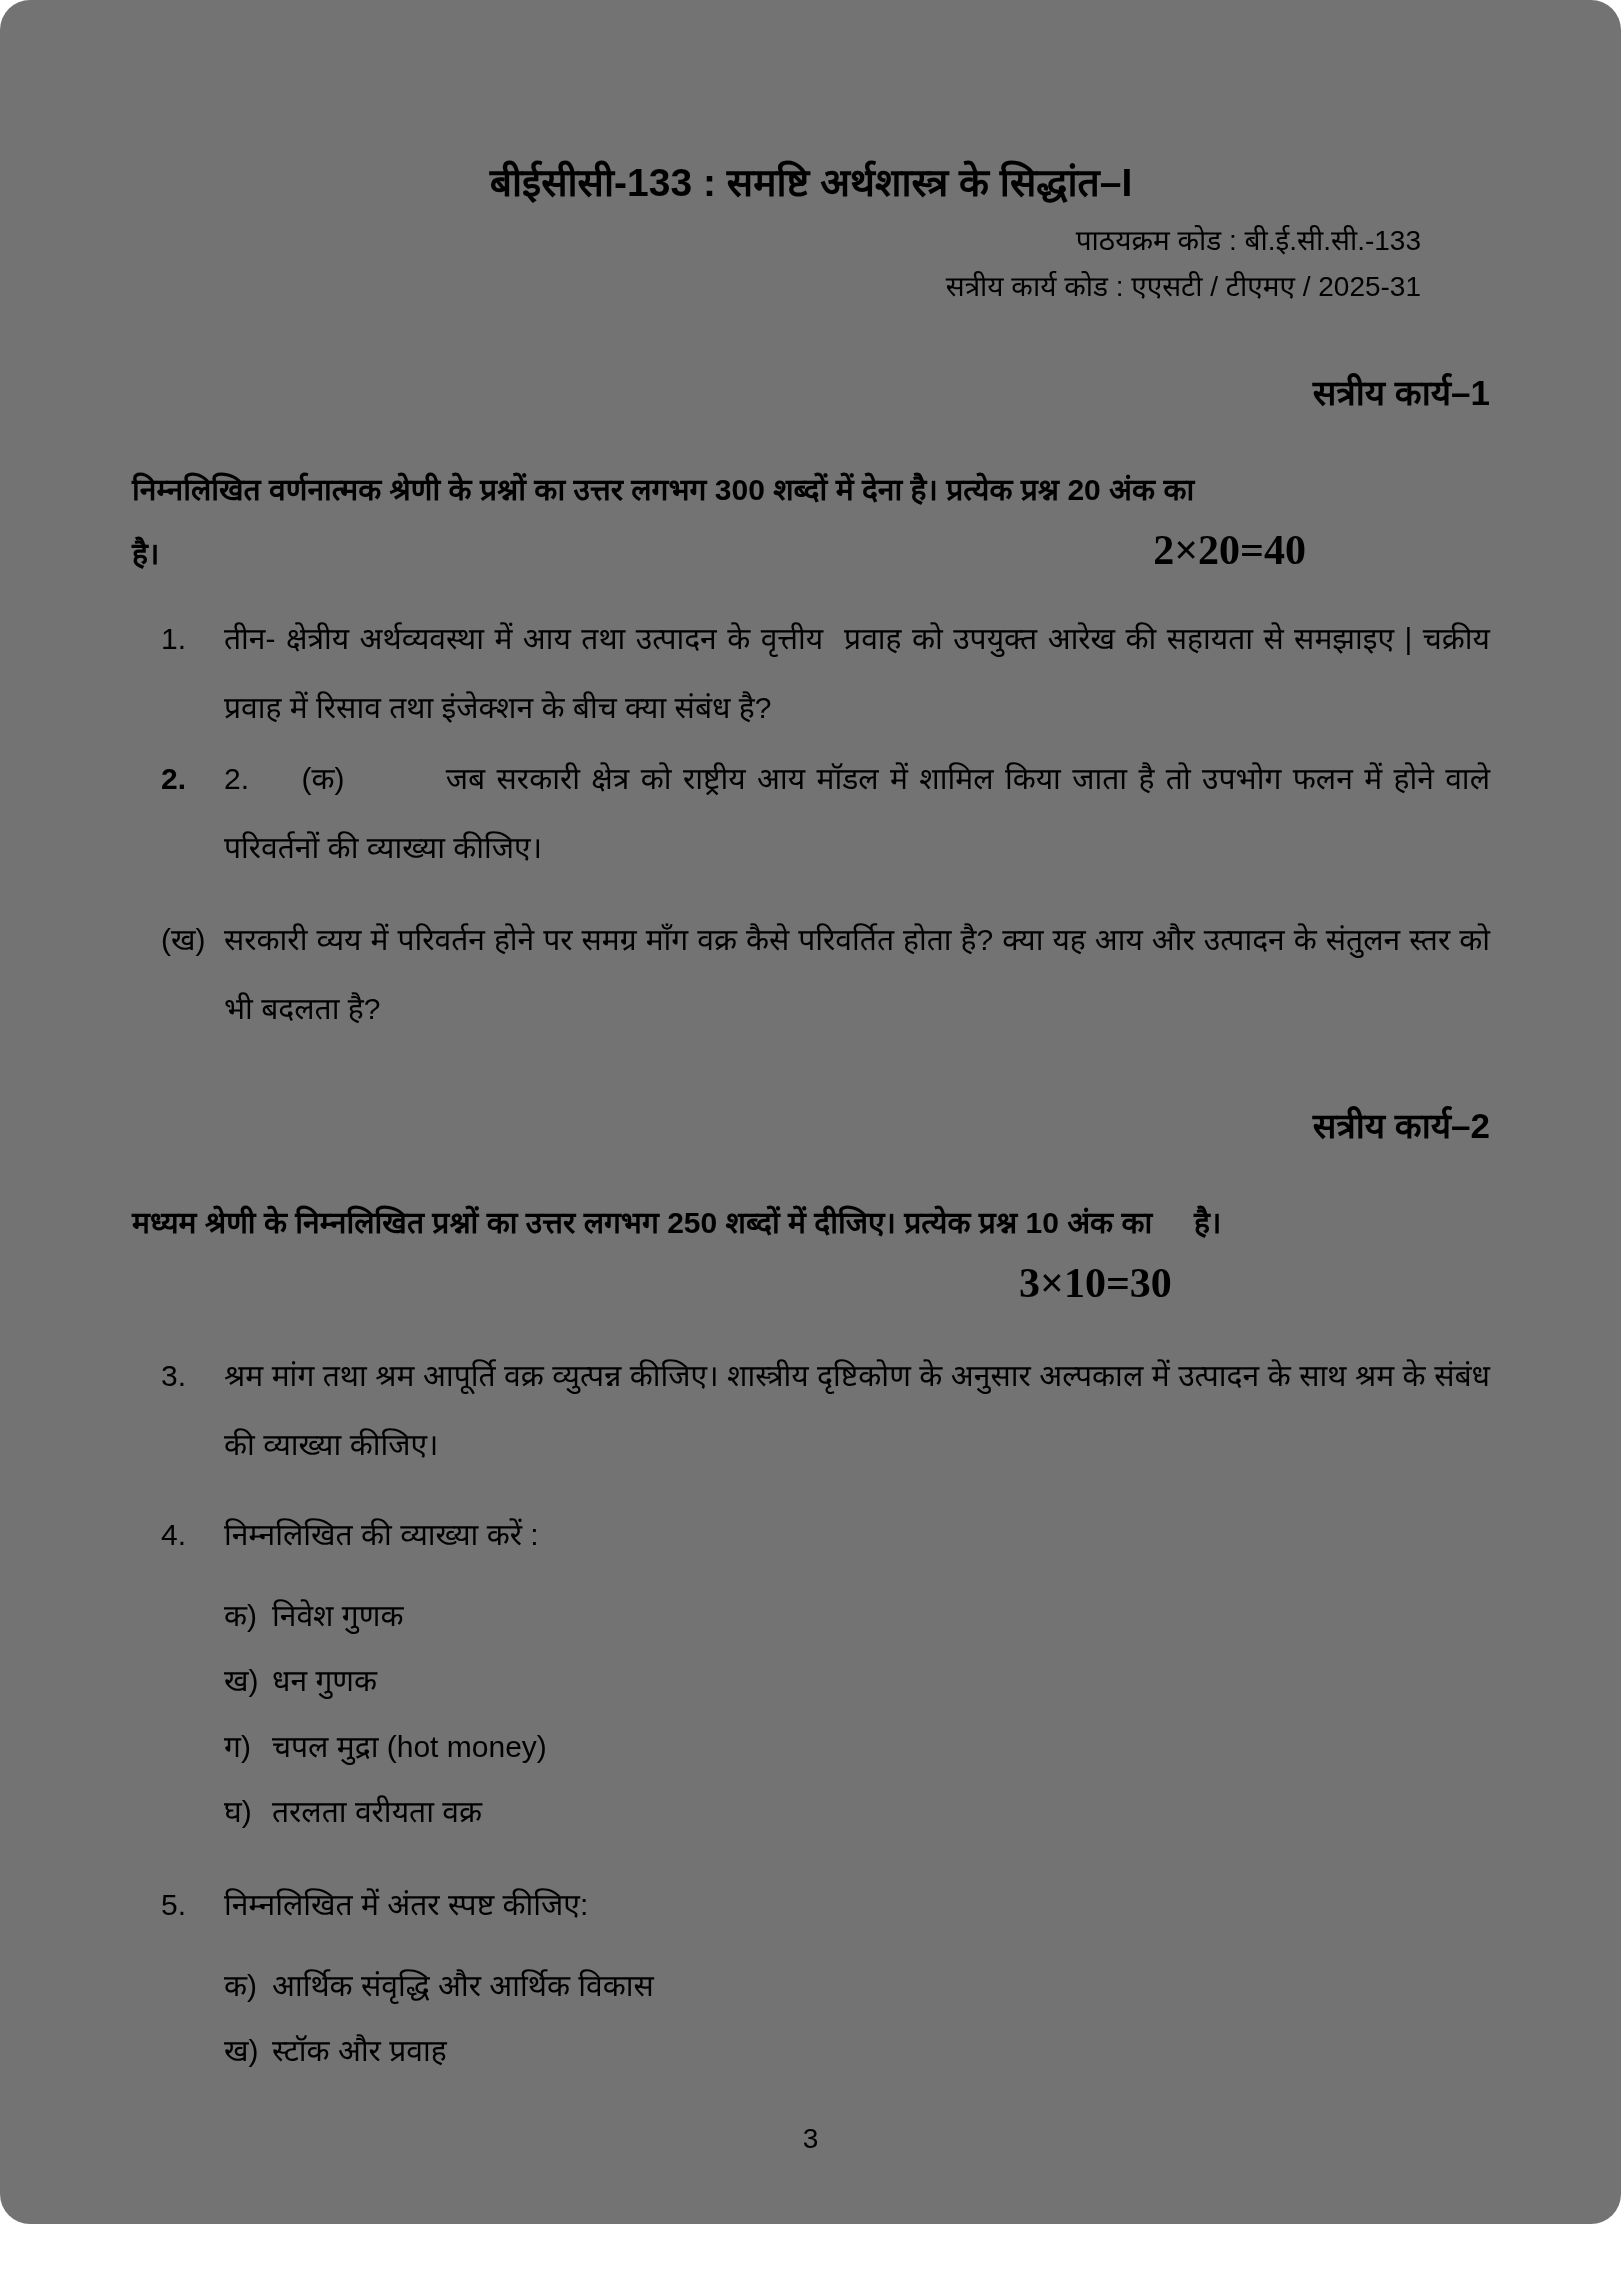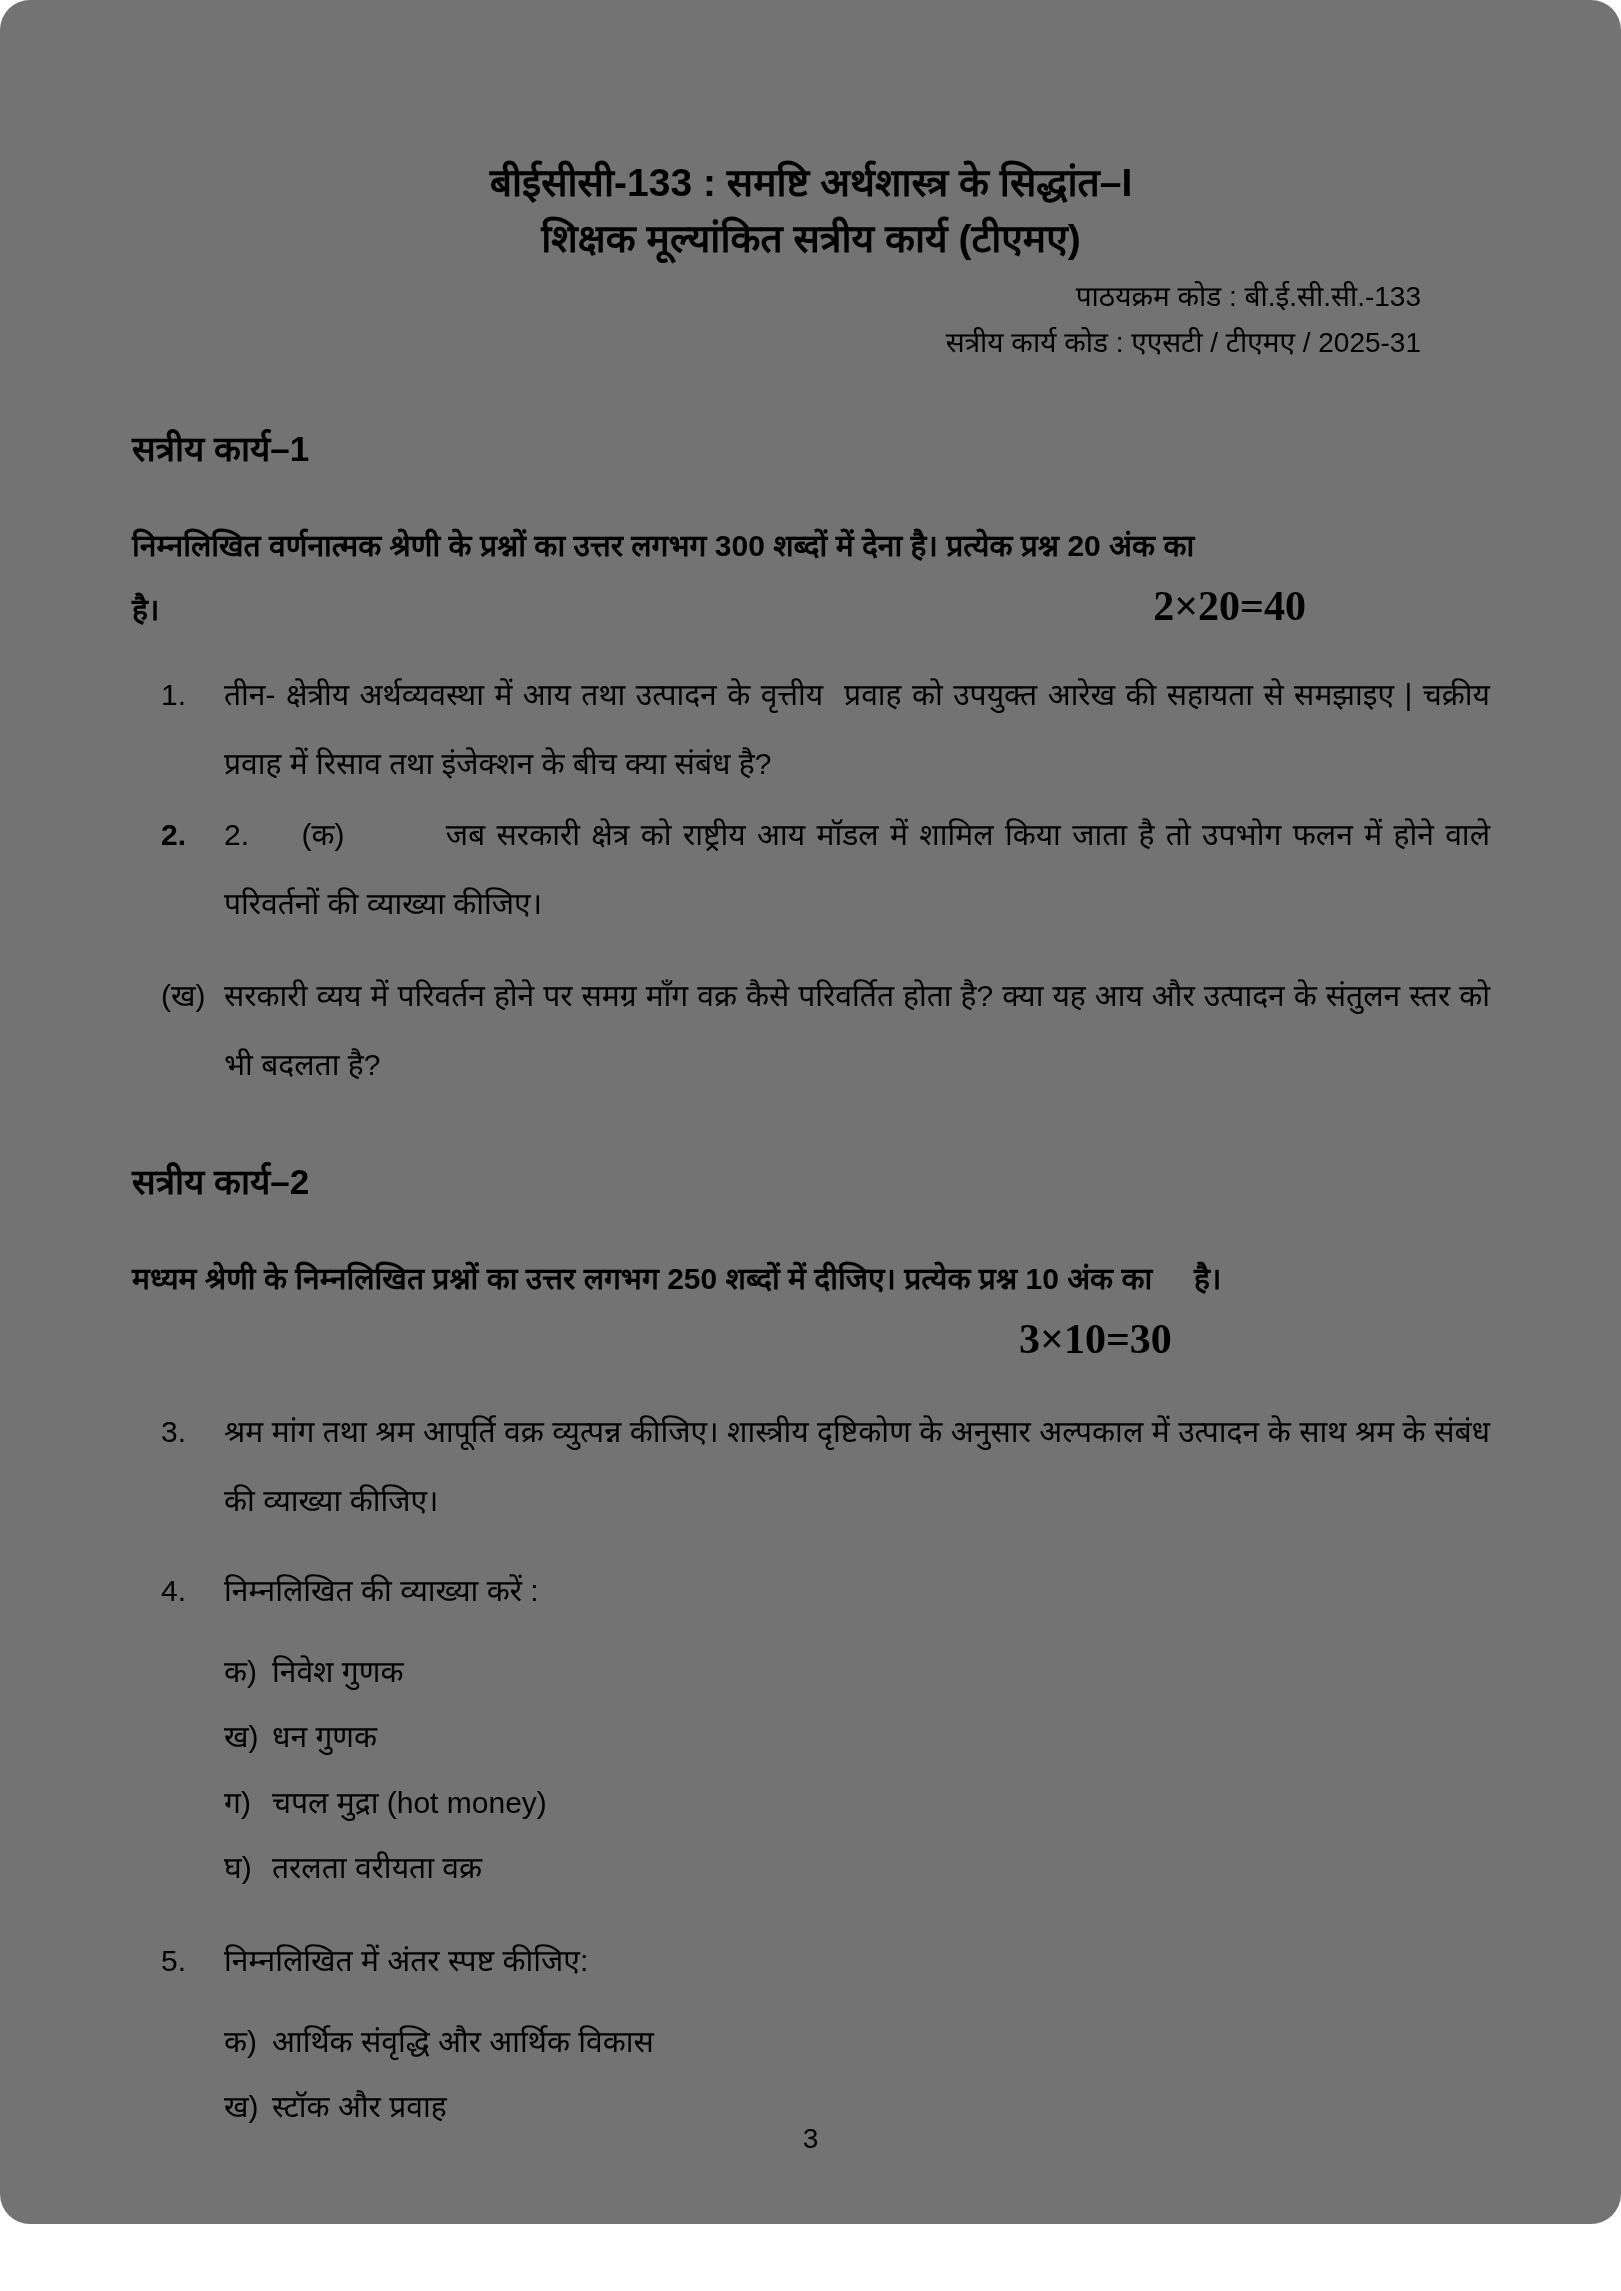--- a/index.html
+++ b/index.html
@@ -30,21 +30,21 @@
     margin-top: 7px;
     text-align: right;
     padding-right: 69px;
     font-size: 28px;
     line-height: 46px;
   }
   .code-line { font-weight: normal; }
   .code-line.bold { font-weight: bold; }
   .section-heading {
     margin-top: 57px;
-    text-align: left;
+    text-align: right;
     font-weight: bold;
     font-size: 35px;
     line-height: 51px;
   }
   .instruction {
     margin-top: 41px;
     font-weight: bold;
     font-size: 30px;
     line-height: 61px;
     text-align: justify;
@@ -113,21 +113,20 @@
     font-size: 28px;
   }
 </style>
 </head>
 <body>
 
 <div class="page">
 
   <div class="doc-title">
     <div>बीईसीसी-133 : समष्टि अर्थशास्त्र के सिद्धांत–I</div>
-    <div>शिक्षक मूल्यांकित सत्रीय कार्य (टीएमए)</div>
   </div>
 
   <div class="code-block">
     <div class="code-line">पाठयक्रम कोड : बी.ई.सी.सी.-133</div>
     <div class="code-line">सत्रीय कार्य कोड : एएसटी / टीएमए / 2025-31</div>
   </div>
 
   <div class="section-heading">सत्रीय कार्य–1</div>
 
   <div class="instruction">निम्नलिखित वर्णनात्मक श्रेणी के प्रश्नों का उत्तर लगभग 300 शब्दों में देना है। प्रत्येक प्रश्न 20 अंक का</div>

